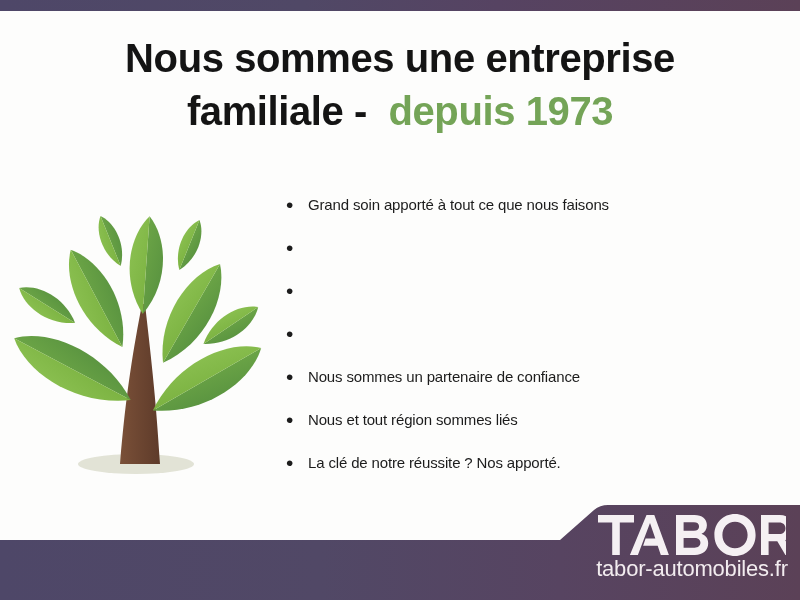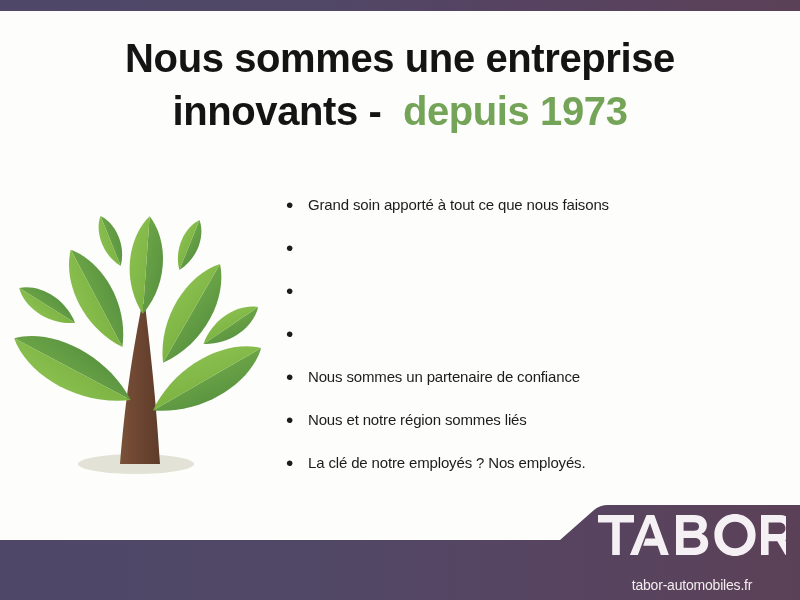--- a/index.html
+++ b/index.html
@@ -84,37 +84,37 @@
     width:192px;height:74px;
     text-align:center;
   }
   .logo-word{
     display:block;
     height:44px;
   }
   .logo-word svg{display:block;width:188px;height:44px;margin:0 auto;}
   .logo-url{
     display:block;
-    margin-top:18px;
-    font-size:14px;
+    margin-top:2px;
+    font-size:22px;
     color:#f2ecef;
     letter-spacing:-0.2px;
     line-height:20px;
   }
 </style>
 </head>
 <body>
 
 <div class="slide">
 
   <div class="top-bar"></div>
 
   <div class="headline">
     <span class="line">Nous sommes une entreprise</span>
-    <span class="line"><span>innovants -  </span><span class="accent">depuis 1973</span></span>
+    <span class="line"><span>familiale -  </span><span class="accent">depuis 1973</span></span>
   </div>
 
   <div class="bullets">
     <div class="bullet-row">
       <span class="bullet-dot">•</span>
       <span class="bullet-text">Grand soin apporté à tout ce que nous faisons</span>
     </div>
     <div class="bullet-row">
       <span class="bullet-dot">•</span>
     </div>
@@ -123,25 +123,25 @@
     </div>
     <div class="bullet-row">
       <span class="bullet-dot">•</span>
     </div>
     <div class="bullet-row">
       <span class="bullet-dot">•</span>
       <span class="bullet-text">Nous sommes un partenaire de confiance</span>
     </div>
     <div class="bullet-row">
       <span class="bullet-dot">•</span>
-      <span class="bullet-text">Nous et notre région sommes liés</span>
-    </div>
-    <div class="bullet-row">
-      <span class="bullet-dot">•</span>
-      <span class="bullet-text">La clé de notre employés ? Nos employés.</span>
+      <span class="bullet-text">Nous et tout région sommes liés</span>
+    </div>
+    <div class="bullet-row">
+      <span class="bullet-dot">•</span>
+      <span class="bullet-text">La clé de notre réussite ? Nos apporté.</span>
     </div>
   </div>
 
   <div class="tree">
     <svg viewBox="0 0 250 290" xmlns="http://www.w3.org/2000/svg">
       <defs>
         <linearGradient id="lf-l" x1="0" y1="0" x2="1" y2="1">
           <stop offset="0" stop-color="#8cc152"></stop>
             <stop offset="1" stop-color="#7cb342"></stop>
         </linearGradient>

